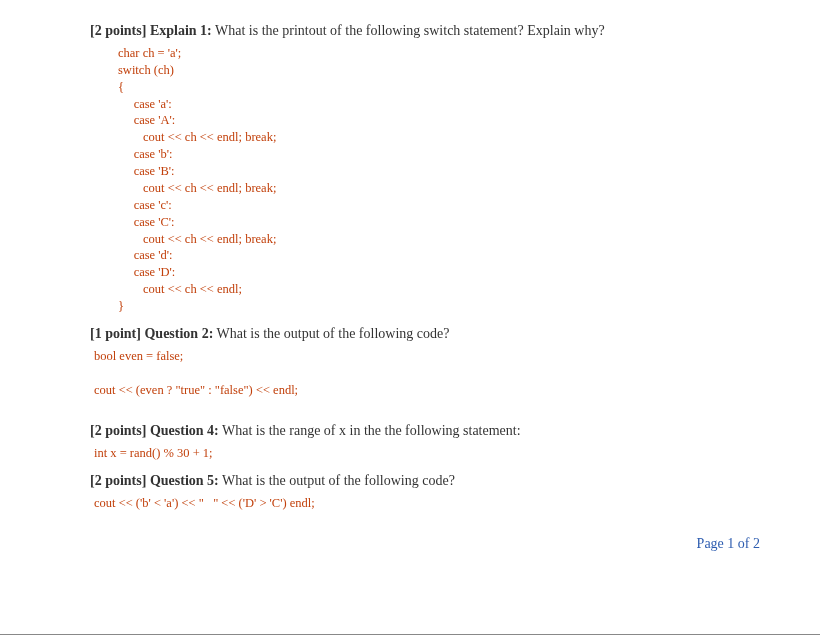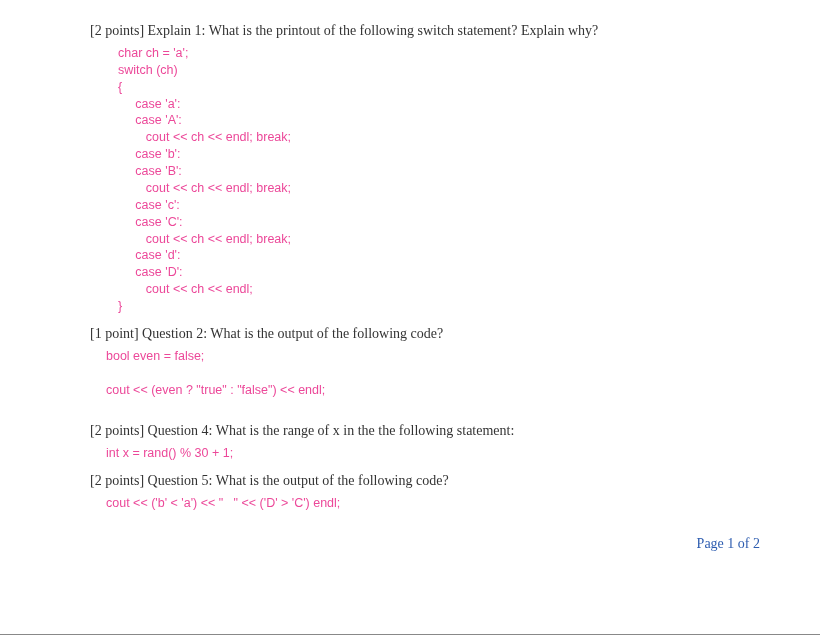--- a/index.html
+++ b/index.html
@@ -16,30 +16,30 @@
   }
   .page {
     padding: 18px 60px 0 90px;
   }
   .qline {
     margin: 4px 0 4px 0;
     color: #333;
     font-size: 14px;
     line-height: 1.35;
   }
-  .qline b { font-weight: normal; }
+  .qline b { font-weight: bold; }
   pre.code {
-    font-family: Liberation Sans, sans-serif;
+    font-family: Liberation Serif, serif;
     font-size: 12.5px;
     line-height: 1.35;
     white-space: pre;
-    color: #ec4899;
+    color: #c2410c;
     margin: 2px 0 10px 28px;
   }
-  pre.code.noindent { margin-left: 16px; }
+  pre.code.noindent { margin-left: 4px; }
   .spacer { height: 10px; }
   .footer {
     text-align: right;
     color: #2e5db0;
     font-size: 14px;
     margin-top: 24px;
   }
   hr.bottomline {
     border: none;
     border-top: 1px solid #888;

